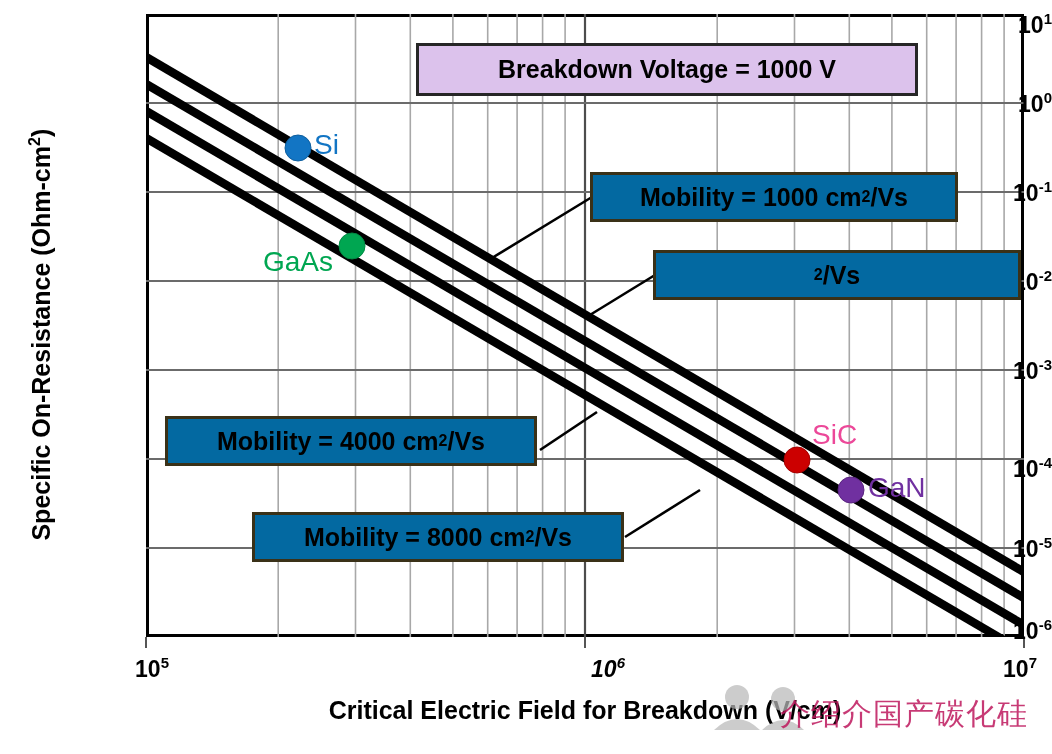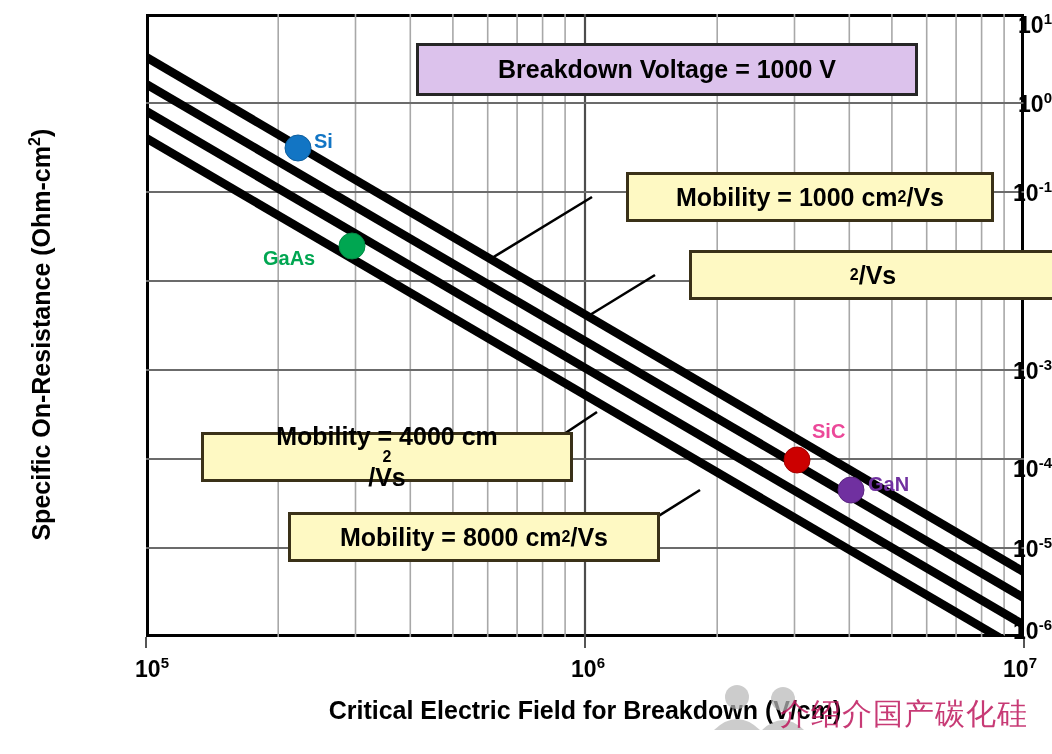--- a/index.html
+++ b/index.html
@@ -37,24 +37,24 @@
 
   
   .anno{position:absolute;box-sizing:border-box;
         font-size:25px;font-weight:bold;color:#000;
         display:flex;align-items:center;justify-content:center;
         white-space:nowrap;line-height:1;}
   .anno sup{font-size:16px;vertical-align:super;}
 
   .anno-title{background:#dcc2ec;border:3px solid #262626;
               padding:0 14px;}
-  .anno-mob{background:#fef9c3;border:3px solid #3a3118;padding:0 12px;margin-left:36px;}
-
-  
-  .ptlabel{position:absolute;font-size:20px;font-weight:bold;
+  .anno-mob{background:#0369a1;border:3px solid #3a3118;padding:0 12px;}
+
+  
+  .ptlabel{position:absolute;font-size:28px;font-weight:normal;
            white-space:nowrap;line-height:1;}
 
   
   .watermark{position:absolute;left:780px;top:694px;font-size:30px;
              color:#be185d;white-space:nowrap;letter-spacing:1px;
              font-family:"DejaVu Sans",sans-serif;opacity:.85;}
 </style>
 </head>
 <body>
 
@@ -155,21 +155,21 @@
     </div>
     <div class="ytick" style="top:630px;">
       <span>10</span><sup>-6</sup>
     </div>
   </div>
 
   <div>
     <div class="xtick" style="left:152px;">
       <span>10</span><sup>5</sup>
     </div>
-    <div class="xtick" style="left:588px;">
+    <div class="xtick" style="left:608px;font-style:italic;">
       <span>10</span><sup>6</sup>
     </div>
     <div class="xtick" style="left:1020px;">
       <span>10</span><sup>7</sup>
     </div>
   </div>
 
   <div class="ylabel"><span>Specific On-Resistance  (Ohm-cm</span><sup>2</sup><span>)</span></div>
 
   <div class="xlabel">Critical Electric Field for Breakdown  (V/cm)</div>
@@ -182,21 +182,21 @@
     <span>Mobility = 1000 cm</span>
       <sup>2</sup>
       <span>/Vs</span>
   </div>
 
   <div class="anno anno-mob" style="left:653px;top:250px;width:368px;height:50px;">
       <sup>2</sup>
       <span>/Vs</span>
   </div>
 
-  <div class="anno anno-mob" style="left:165px;top:432px;width:372px;height:50px;flex-direction:column;">
+  <div class="anno anno-mob" style="left:165px;top:416px;width:372px;height:50px;">
     <span>Mobility = 4000 cm</span>
       <sup>2</sup>
       <span>/Vs</span>
   </div>
 
   <div class="anno anno-mob" style="left:252px;top:512px;width:372px;height:50px;text-align:center;">
     <span>Mobility = 8000 cm</span>
       <sup>2</sup>
       <span>/Vs</span>
   </div>

